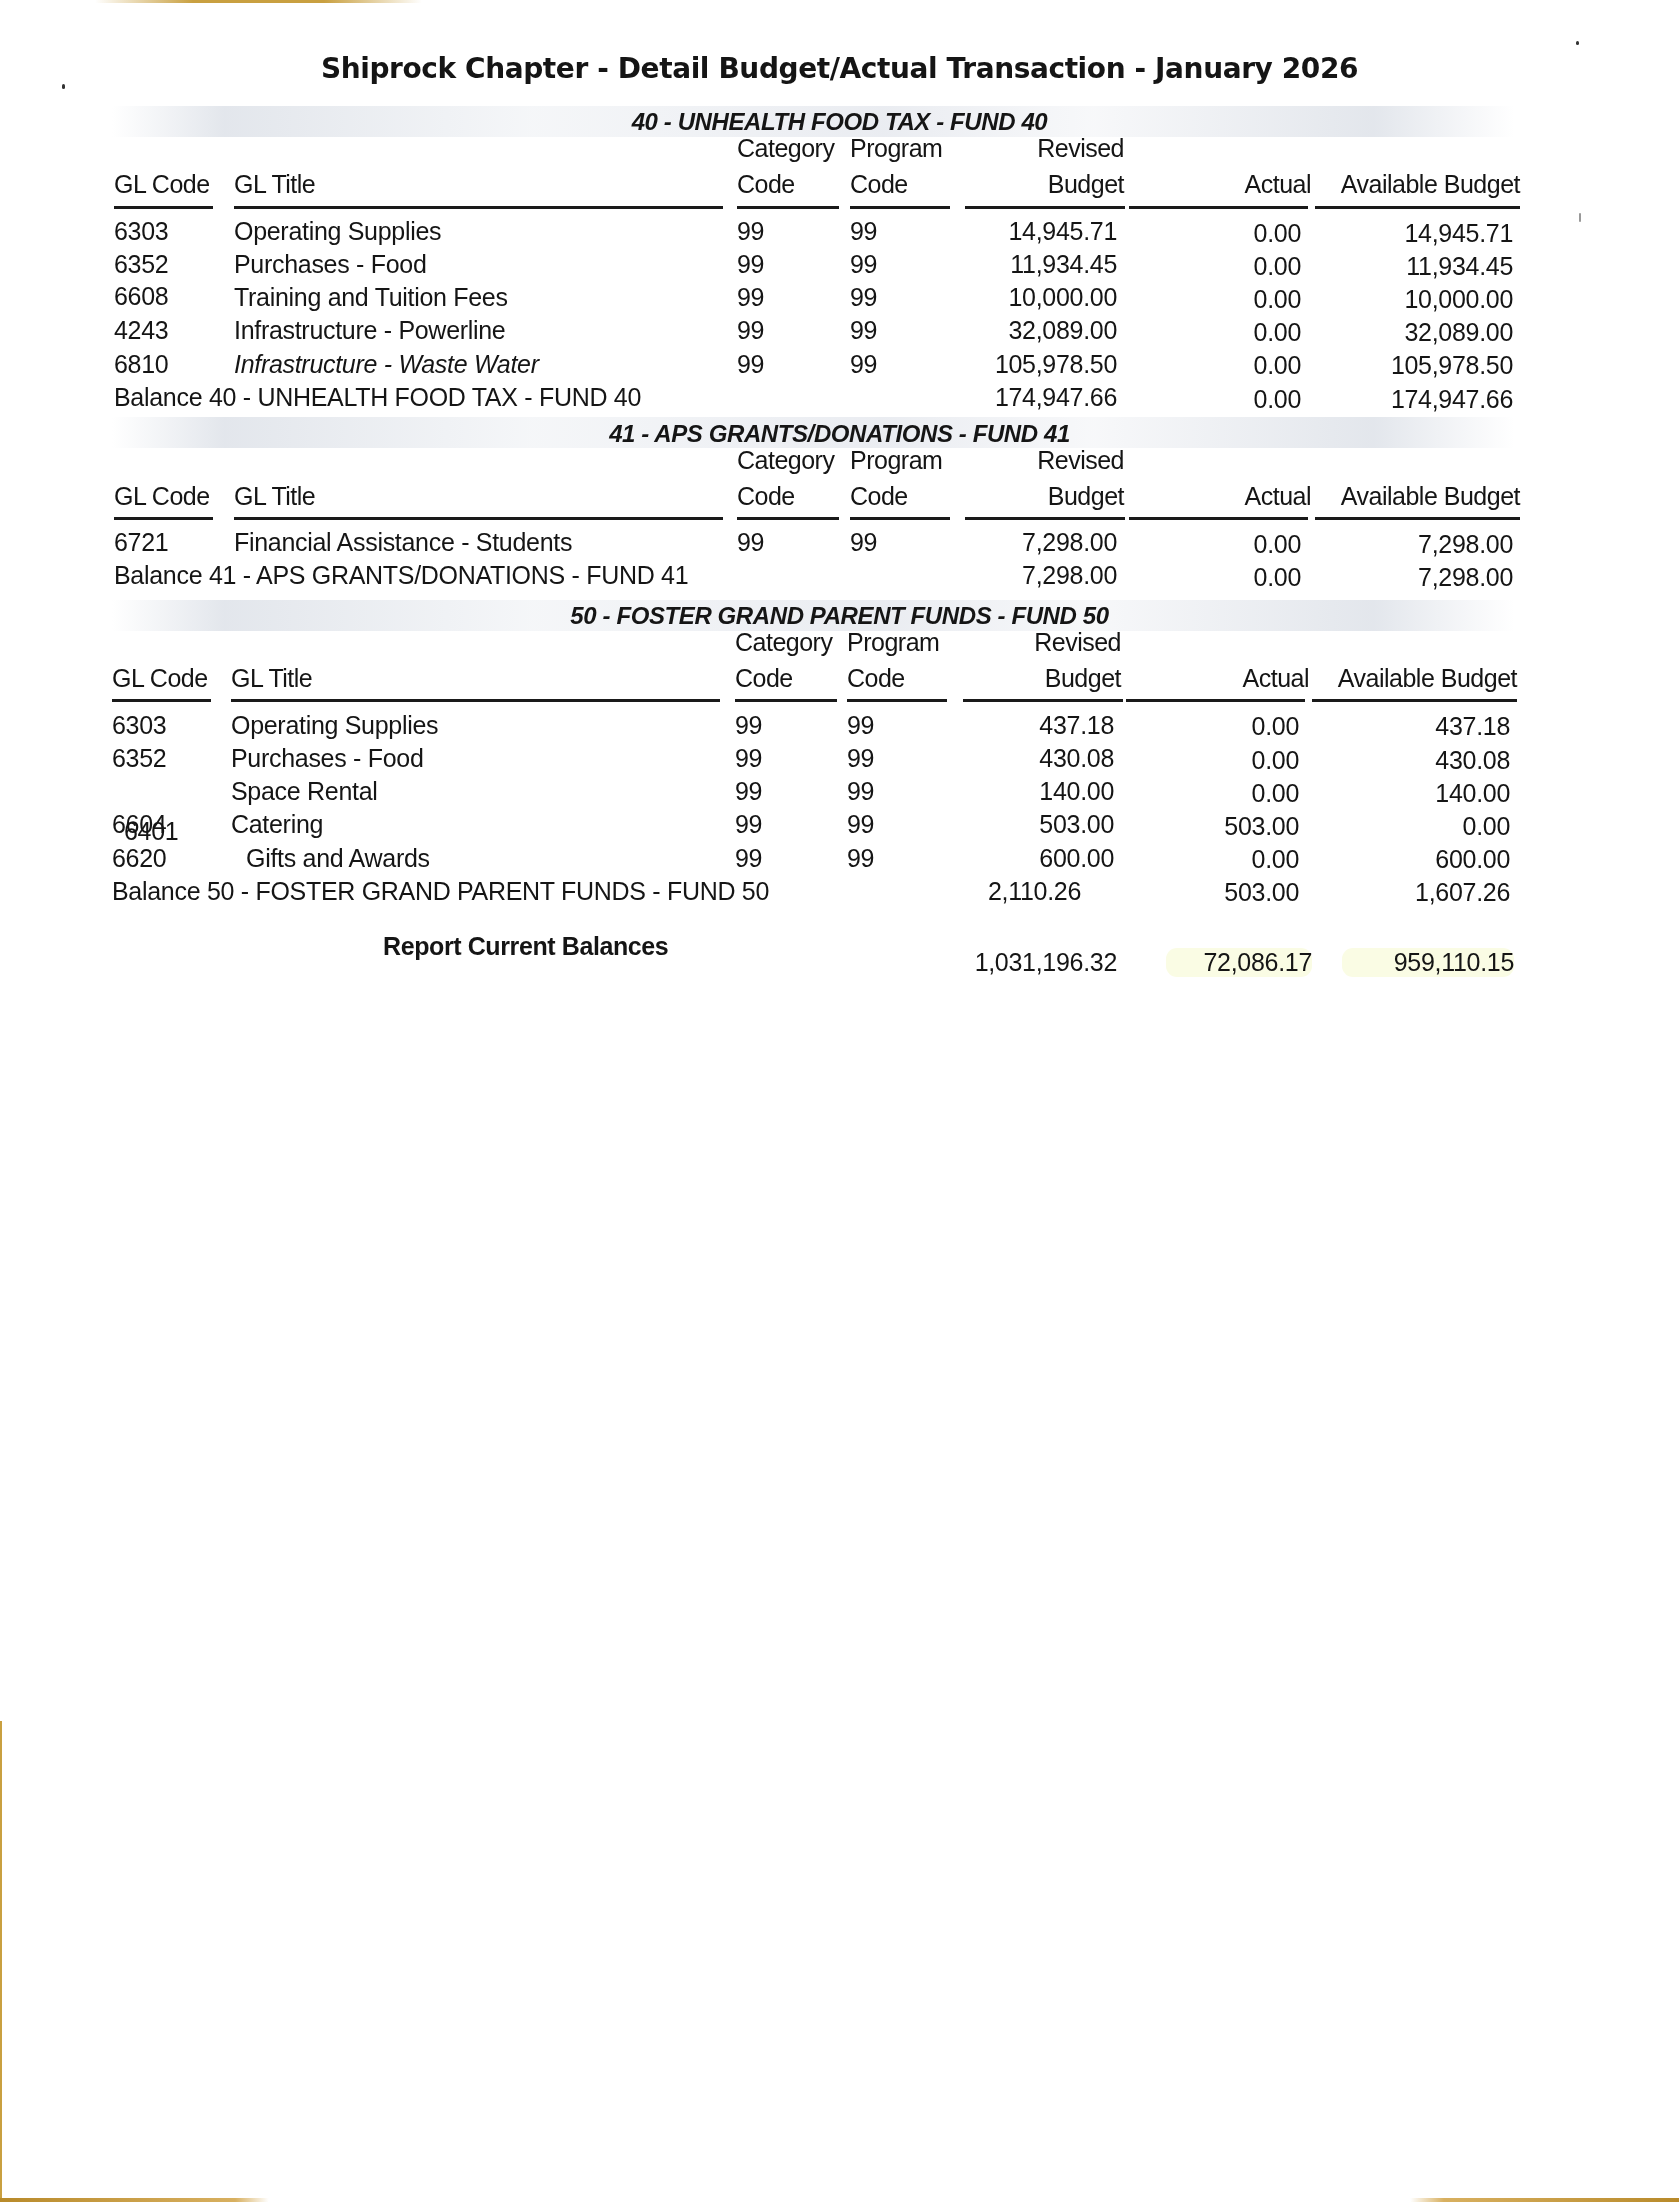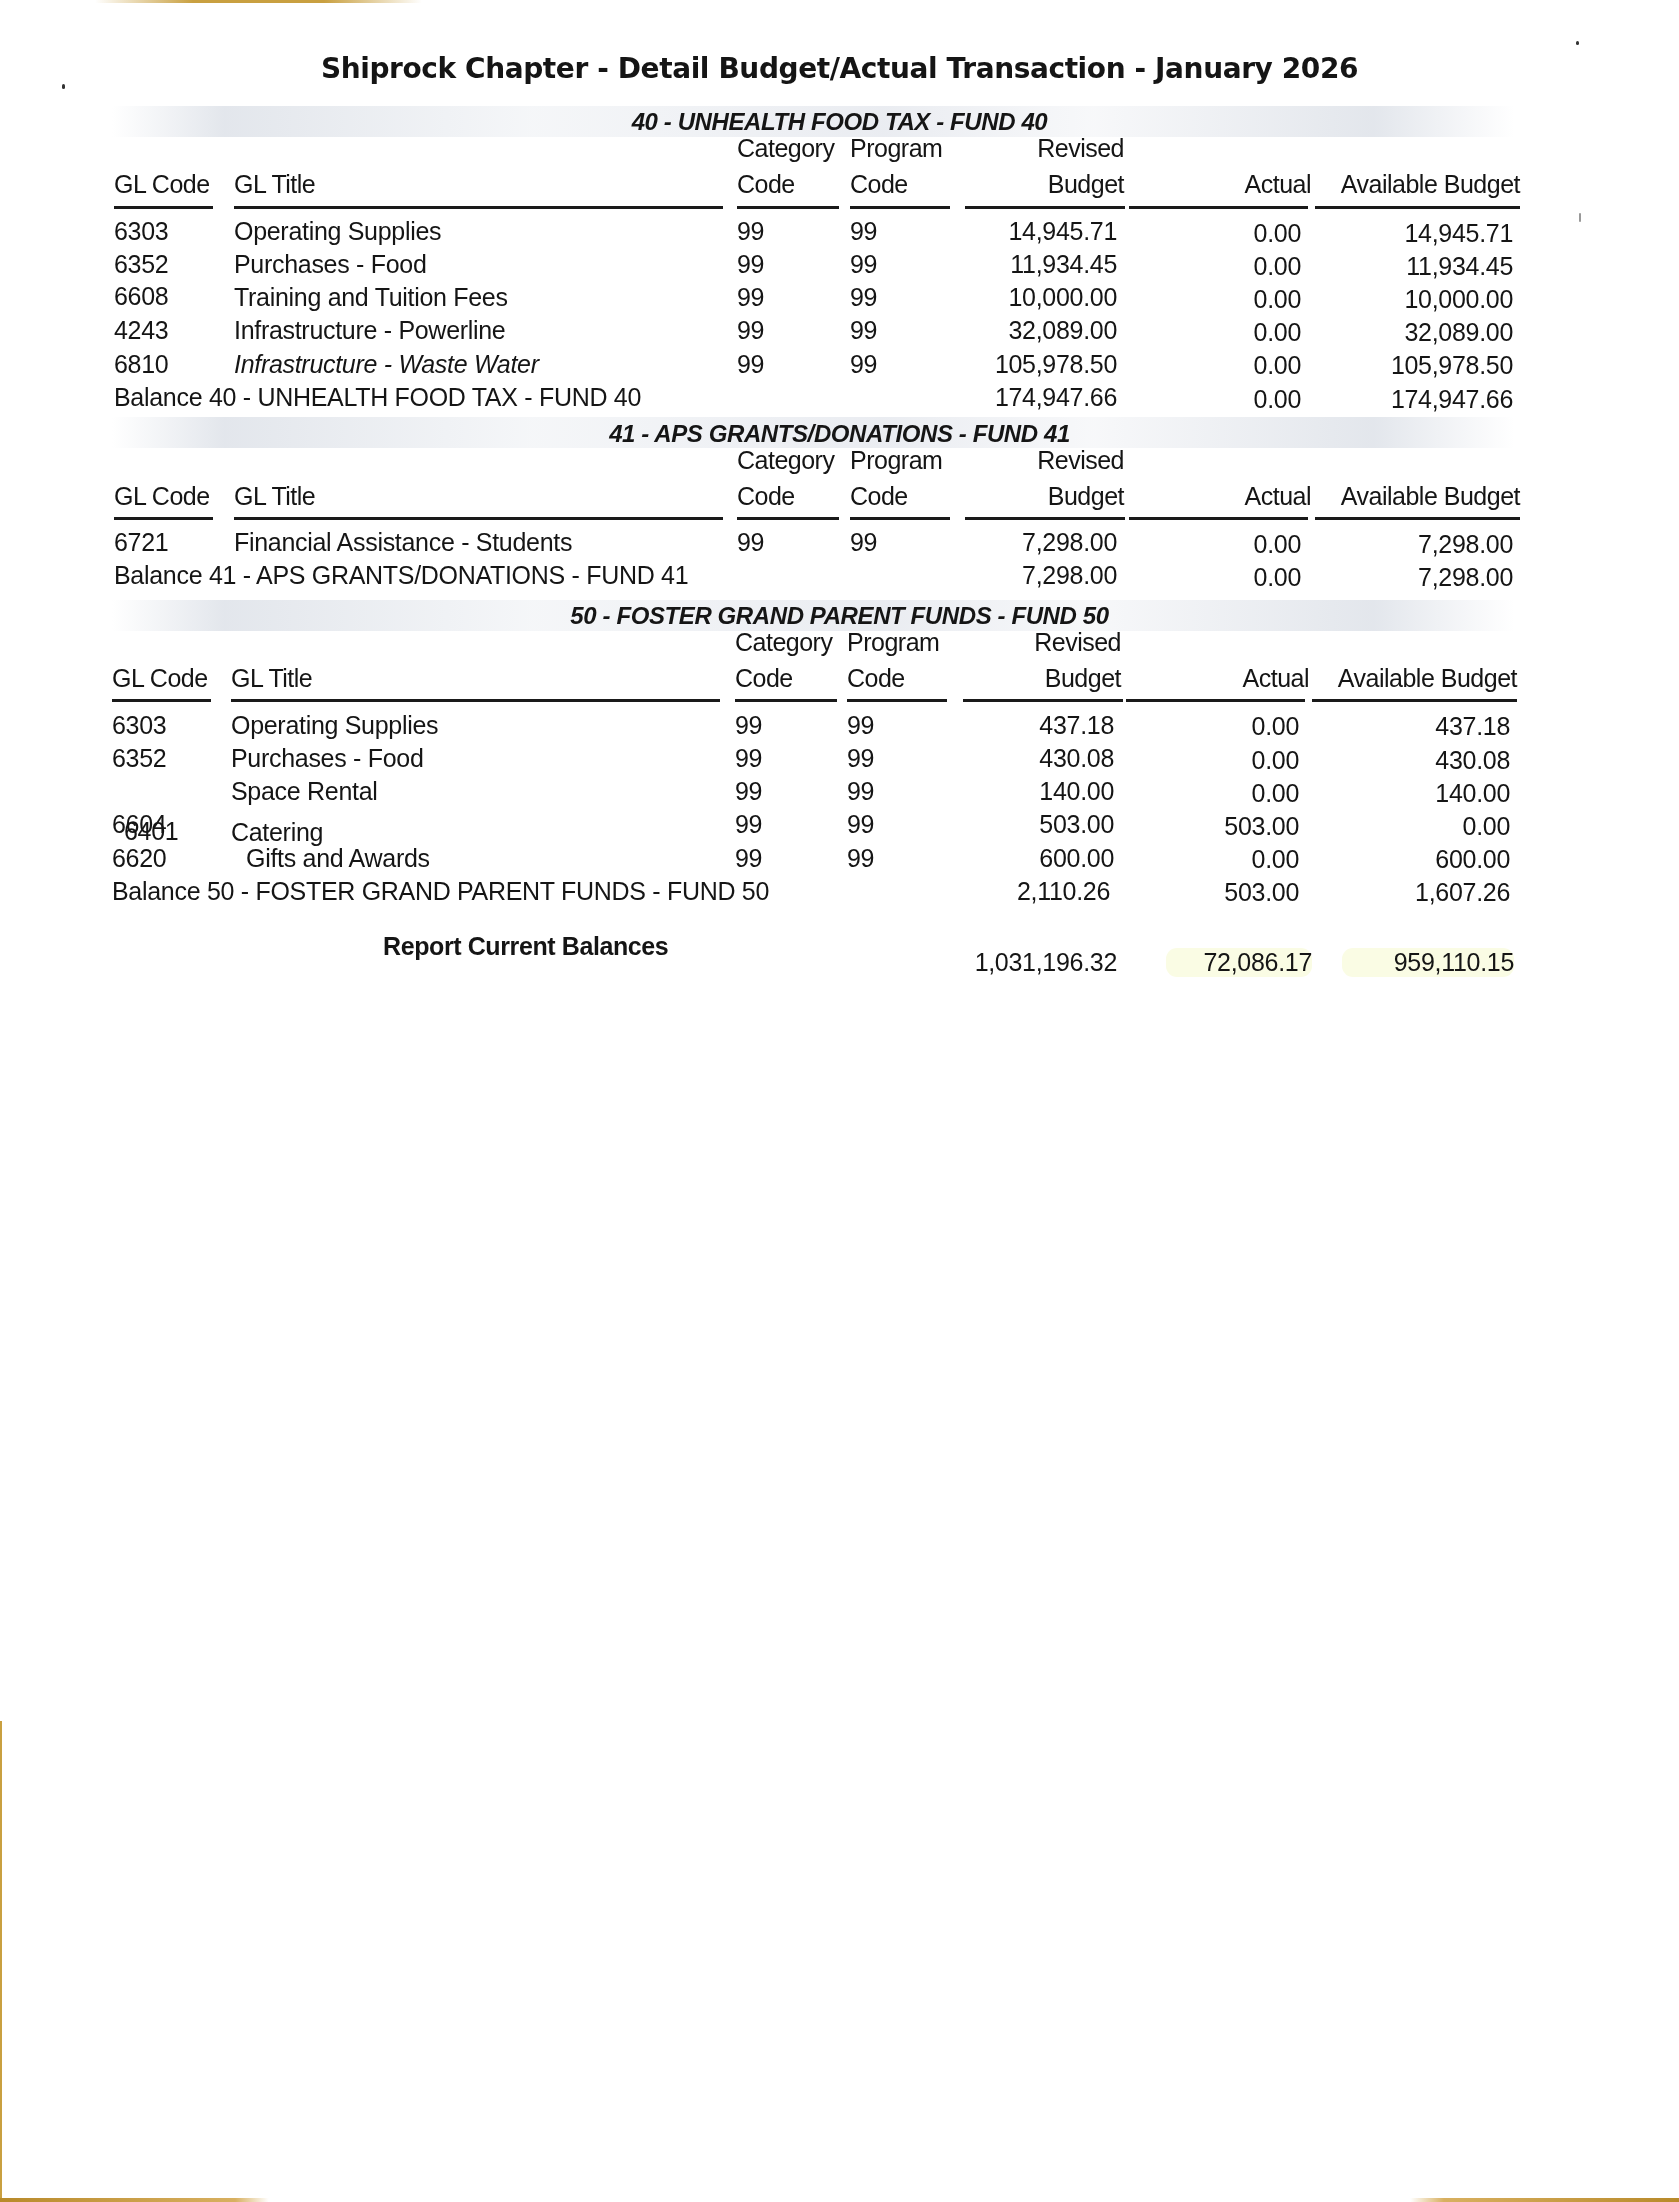--- a/index.html
+++ b/index.html
@@ -197,39 +197,39 @@
         <div class="cell" style="left:124px;top:777px;margin-top:40px;">6401</div>
         <div class="cell" style="left:231px;top:777px;">Space Rental</div>
         <div class="cell" style="left:735px;top:777px;">99</div>
         <div class="cell" style="left:847px;top:777px;">99</div>
         <div class="cell r" style="left:961px;width:153px;top:777px;">140.00</div>
         <div class="cell r" style="left:1142px;width:157px;top:779px;">0.00</div>
         <div class="cell r" style="left:1322px;width:188px;top:779px;">140.00</div>
       </div>
       <div>
         <div class="cell" style="left:112px;top:810px;">6604</div>
-        <div class="cell" style="left:231px;top:810px;margin-top:8px;">Catering</div>
+        <div class="cell" style="left:231px;top:810px;">Catering</div>
         <div class="cell" style="left:735px;top:810px;">99</div>
         <div class="cell" style="left:847px;top:810px;">99</div>
         <div class="cell r" style="left:961px;width:153px;top:810px;">503.00</div>
         <div class="cell r" style="left:1142px;width:157px;top:812px;">503.00</div>
         <div class="cell r" style="left:1322px;width:188px;top:812px;">0.00</div>
       </div>
       <div>
         <div class="cell" style="left:112px;top:844px;">6620</div>
         <div class="cell" style="left:246px;top:844px;">Gifts and Awards</div>
         <div class="cell" style="left:735px;top:844px;">99</div>
         <div class="cell" style="left:847px;top:844px;">99</div>
         <div class="cell r" style="left:961px;width:153px;top:844px;">600.00</div>
         <div class="cell r" style="left:1142px;width:157px;top:845px;">0.00</div>
         <div class="cell r" style="left:1322px;width:188px;top:845px;">600.00</div>
       </div>
       <div>
         <div class="cell" style="left:112px;top:877px;">Balance 50 - FOSTER GRAND PARENT FUNDS - FUND 50</div>
-        <div class="cell r" style="left:957px;width:153px;top:877px;text-align:right;">2,110.26</div>
+        <div class="cell r" style="left:928px;width:153px;top:877px;text-align:right;">2,110.26</div>
         <div class="cell r" style="left:1142px;width:157px;top:878px;">503.00</div>
         <div class="cell r" style="left:1322px;width:188px;top:878px;">1,607.26</div>
       </div>
     </div>
   </div>
 
 <div>
   <div class="total-label" style="left:383px;top:932px;">Report Current Balances</div>
   <div class="cell r" style="left:912px;width:205px;top:948px;">1,031,196.32</div>
   <div class="cell r hl" style="left:1166px;width:146px;top:948px;">72,086.17</div>

